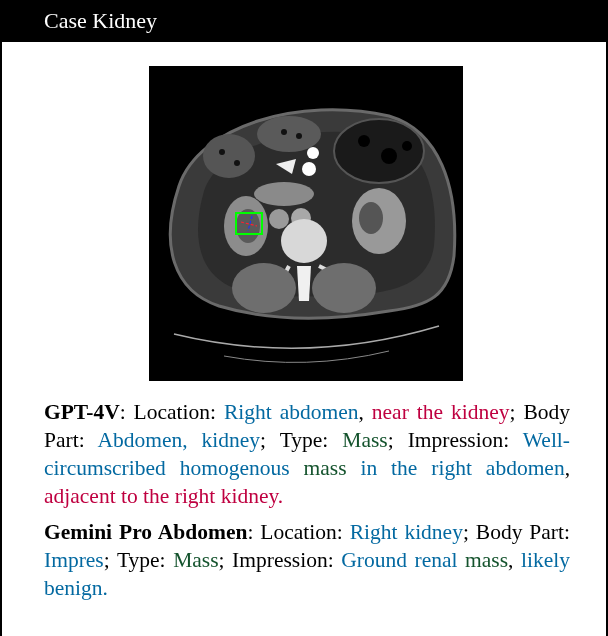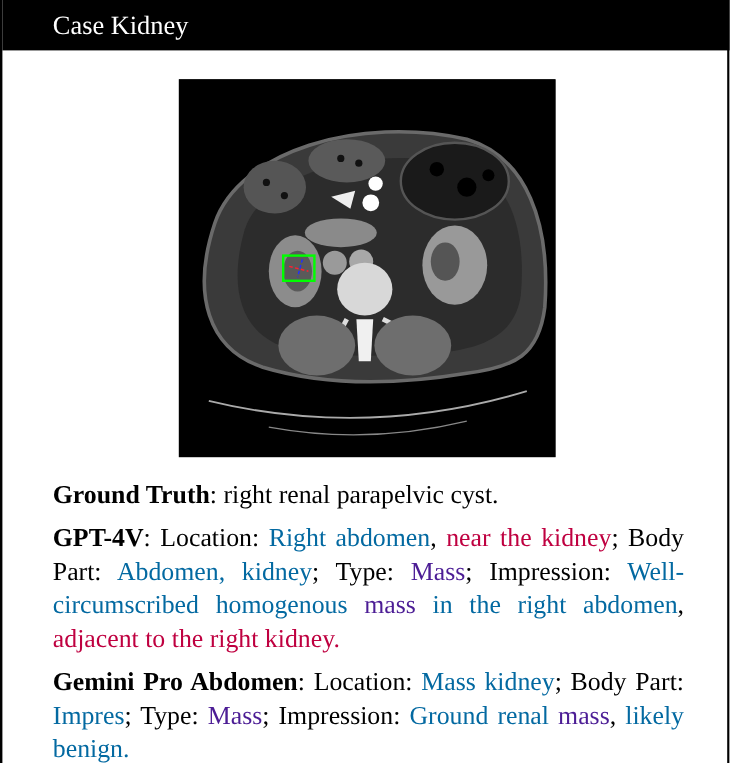--- a/index.html
+++ b/index.html
@@ -21,21 +21,21 @@
   }
   .ct svg { display: block; }
   .text {
     position: absolute; left: 42px; top: 398px; width: 526px;
     font-family: "Liberation Serif", serif; font-size: 21.5px; line-height: 28px;
     color: #000; text-align: justify;
   }
   .para { margin: 0 0 8px 0; }
   .b { font-weight: bold; }
   .blue { color: #0369a1; }
-  .red { color: #4c1d95; }
+  .red { color: #14532d; }
   .crim { color: #bf0040; margin-top: 28px; }
 </style>
 </head>
 <body>
 
 <div class="frame">
   <div class="header">
     <span>Case Kidney</span>
   </div>
 
@@ -83,25 +83,22 @@
       <path d="M25 268 Q 157 300 290 260" stroke="#aaa" stroke-width="1.5" fill="none"></path>
       <path d="M75 290 Q 157 305 240 285" stroke="#888" stroke-width="1" fill="none"></path>
 
       <rect x="87" y="147" width="26" height="21" fill="none" stroke="#00ff00" stroke-width="2"></rect>
       <line x1="92" y1="156" x2="108" y2="160" stroke="#ff2030" stroke-width="1.2" stroke-dasharray="3,2"></line>
       <line x1="103" y1="150" x2="99" y2="165" stroke="#2030ff" stroke-width="1.2" stroke-dasharray="3,2"></line>
     </svg>
   </div>
 
   <div class="text">
-    <p class="para">
-      <span class="b">Ground Truth</span><span>: right renal parapelvic cyst.</span>
-    </p>
 
     <p class="para">
       <span class="b">GPT-4V</span><span>: Location: </span><span class="blue">Right abdomen</span><span>, </span><span class="crim">near the kidney</span><span>; Body Part: </span><span class="blue">Abdomen, kidney</span><span>; Type: </span><span class="red">Mass</span><span>; Impres­sion: </span><span class="blue">Well-circumscribed homogenous</span><span> </span><span class="red">mass</span><span> </span><span class="blue">in the right abdomen</span><span>, </span><span class="crim">adjacent to the right kidney.</span>
     </p>
 
     <p class="para">
-      <span class="b">Gemini Pro Abdomen</span><span>: Location: </span><span class="blue">Mass kidney</span><span>; Body Part: </span><span class="blue">Impres</span><span>; Type: </span><span class="red">Mass</span><span>; Impression: </span><span class="blue">Ground renal</span><span> </span><span class="red">mass</span><span>, </span><span class="blue">likely benign.</span>
+      <span class="b">Gemini Pro Abdomen</span><span>: Location: </span><span class="blue">Right kidney</span><span>; Body Part: </span><span class="blue">Impres</span><span>; Type: </span><span class="red">Mass</span><span>; Impression: </span><span class="blue">Ground renal</span><span> </span><span class="red">mass</span><span>, </span><span class="blue">likely benign.</span>
     </p>
   </div>
 </div>
 
 </body></html>

